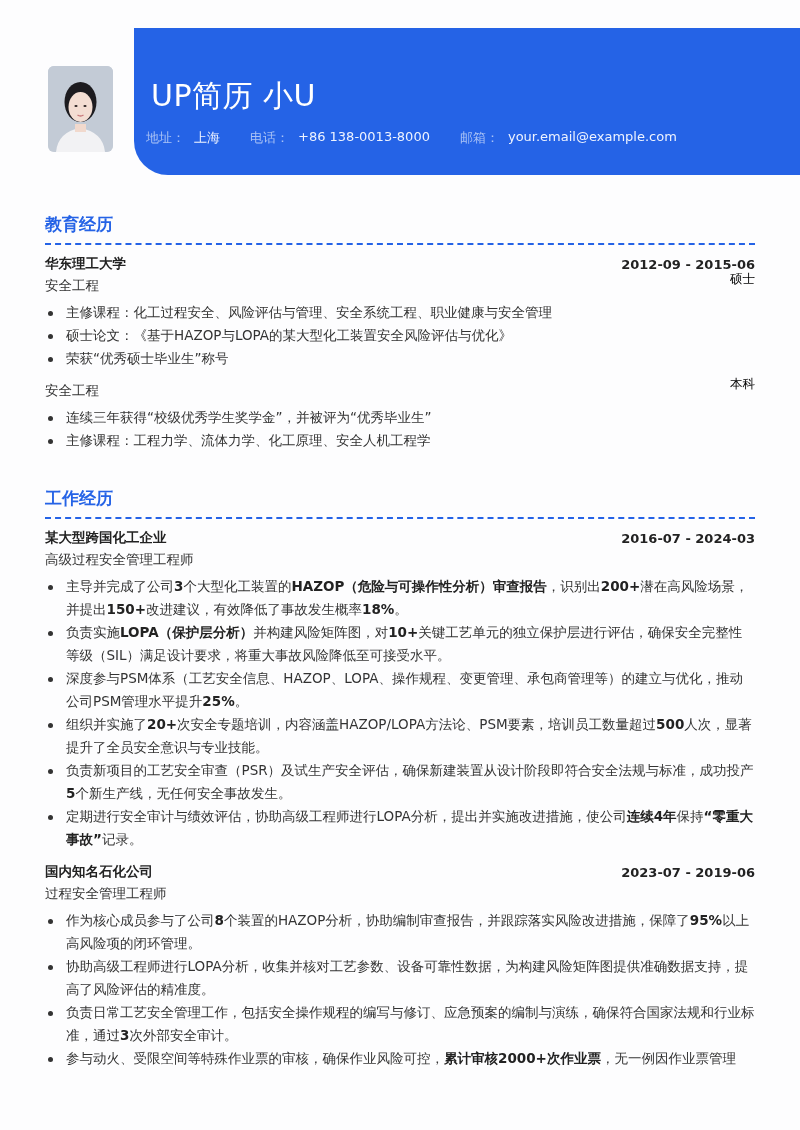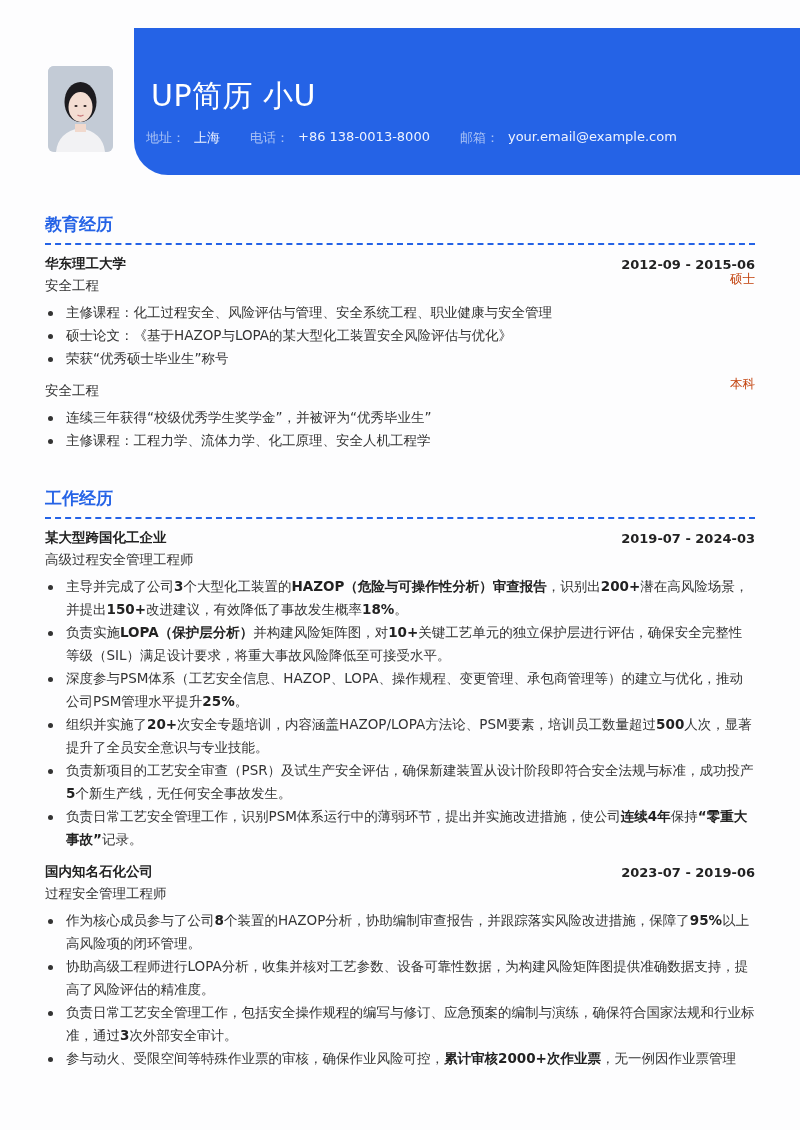--- a/index.html
+++ b/index.html
@@ -69,21 +69,21 @@
     display: flex; justify-content: space-between; align-items: center;
     height: 22px;
   }
   .entry-org { font-size: 13.5px; font-weight: bold; color: #222; }
   .entry-date { font-size: 13px; font-weight: bold; color: #222; }
   .entry-sub {
     display: flex; justify-content: space-between; align-items: flex-start;
     height: 26px;
   }
   .entry-role { font-size: 13.5px; color: #333; margin-top: 2px; }
-  .entry-degree { font-size: 12.5px; color: #c2410c; margin-top: -4px; }
+  .entry-degree { font-size: 12.5px; color: #000000; margin-top: -4px; }
   ul.bullets { list-style: none; }
   ul.bullets li {
     position: relative;
     padding-left: 21px;
     font-size: 13.5px;
     line-height: 23px;
     color: #333;
   }
   ul.bullets li::before {
     content: "";
@@ -168,32 +168,32 @@
 
   <div class="gap-section"></div>
 
   <div class="section">
     <div class="section-title">工作经历</div>
     <div class="section-rule"></div>
 
     <div class="entry">
       <div class="entry-head">
         <span class="entry-org">某大型跨国化工企业</span>
-        <span class="entry-date">2019-07 - 2024-03</span>
+        <span class="entry-date">2016-07 - 2024-03</span>
       </div>
       <div class="entry-sub">
         <span class="entry-role">高级过程安全管理工程师</span>
       </div>
       <ul class="bullets">
           <li><span>主导并完成了公司</span><b>3</b><span>个大型化工装置的</span><b>HAZOP（危险与可操作性分析）审查报告</b><span>，识别出</span><b>200+</b><span>潜在高风险场景，并提出</span><b>150+</b><span>改进建议，有效降低了事故发生概率</span><b>18%</b><span>。</span></li>
           <li><span>负责实施</span><b>LOPA（保护层分析）</b><span>并构建风险矩阵图，对</span><b>10+</b><span>关键工艺单元的独立保护层进行评估，确保安全完整性等级（SIL）满足设计要求，将重大事故风险降低至可接受水平。</span></li>
           <li><span>深度参与PSM体系（工艺安全信息、HAZOP、LOPA、操作规程、变更管理、承包商管理等）的建立与优化，推动公司PSM管理水平提升</span><b>25%</b><span>。</span></li>
           <li><span>组织并实施了</span><b>20+</b><span>次安全专题培训，内容涵盖HAZOP/LOPA方法论、PSM要素，培训员工数量超过</span><b>500</b><span>人次，显著提升了全员安全意识与专业技能。</span></li>
           <li><span>负责新项目的工艺安全审查（PSR）及试生产安全评估，确保新建装置从设计阶段即符合安全法规与标准，成功投产</span><b>5</b><span>个新生产线，无任何安全事故发生。</span></li>
-          <li><span>负责日常工艺安全管理工作，识别PSM体系运行中的薄弱环节，提出并实施改进措施，使公司</span><b>连续4年</b><span>保持</span><b>“零重大事故”</b><span>记录。</span></li>
+          <li><span>定期进行安全审计与绩效评估，协助高级工程师进行LOPA分析，提出并实施改进措施，使公司</span><b>连续4年</b><span>保持</span><b>“零重大事故”</b><span>记录。</span></li>
         </ul>
     </div>
 
     <div class="entry">
       <div class="entry-head">
         <span class="entry-org">国内知名石化公司</span>
         <span class="entry-date">2023-07 - 2019-06</span>
       </div>
       <div class="entry-sub">
         <span class="entry-role">过程安全管理工程师</span>

